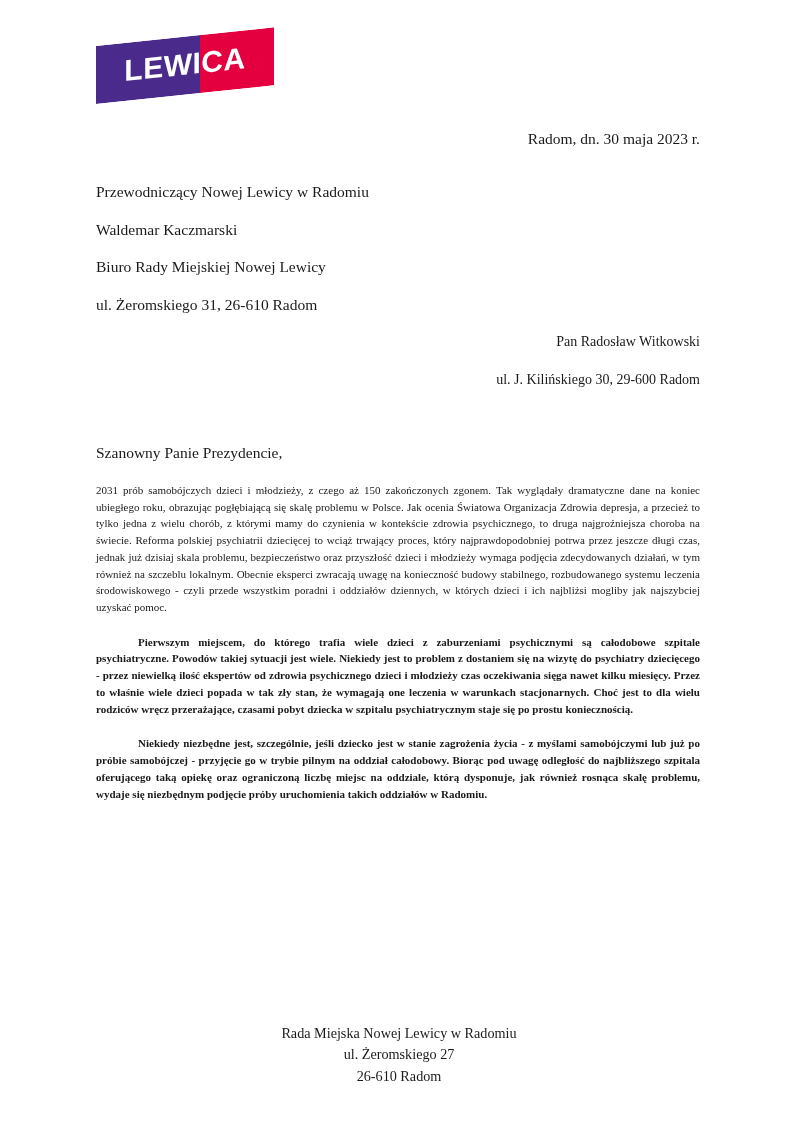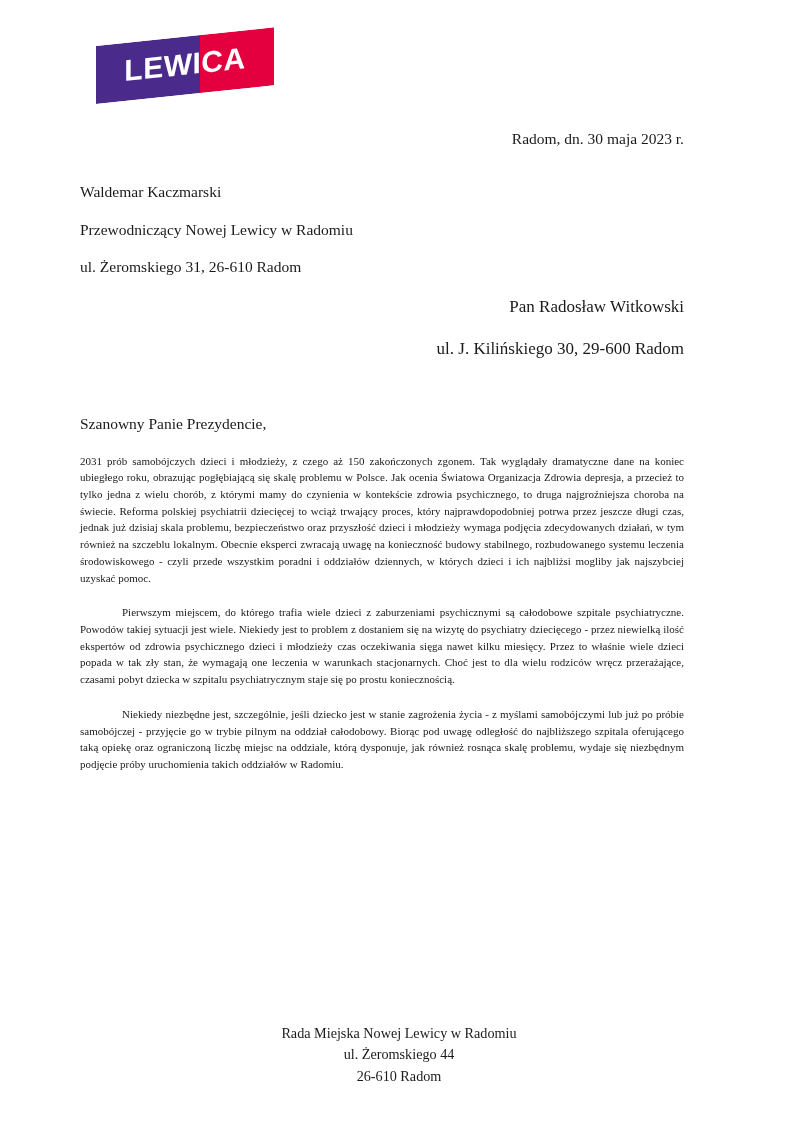--- a/index.html
+++ b/index.html
@@ -68,56 +68,57 @@
     font-size: 30px;
     letter-spacing: 0.5px;
     line-height: 1;
     padding-bottom: 2px;
     box-sizing: border-box;
   }
 
   
   .content {
     position: absolute;
-    left: 80px;
+    left: 96px;
     top: 130px;
     width: 604px;
   }
   .date-line {
     text-align: right;
     font-size: 15.5px;
     margin: 0 0 36px 0;
   }
   .addr-block {
     font-size: 15.5px;
     line-height: 1.0;
   }
   .addr-block p {
     margin: 0 0 22px 0;
   }
   .recipient-block {
     text-align: right;
-    font-size: 17px;
+    font-size: 14px;
     margin-top: 10px;
   }
   .recipient-block p {
     margin: 0 0 22px 0;
   }
   .salutation {
     font-size: 15.5px;
     margin: 56px 0 20px 0;
   }
   .body-par {
     font-size: 11px;
     text-align: justify;
     line-height: 1.52;
     margin: 0 0 18px 0;
   }
   .body-par.indent {
     text-indent: 42px;
+    font-weight: bold;
   }
 
   
   .footer {
     position: absolute;
     left: 4px;
     right: 0;
     bottom: 36px;
     text-align: center;
     font-size: 14.2px;
@@ -137,37 +138,38 @@
       <div class="logo-right"></div>
     </div>
     <div class="logo-text">LEWICA</div>
   </div>
 
   <div class="content">
 
     <div class="date-line">Radom, dn. 30 maja 2023 r.</div>
 
     <div class="addr-block">
+      <p>Przewodniczący Nowej Lewicy w Radomiu</p>
       <p>Waldemar Kaczmarski</p>
-      <p>Przewodniczący Nowej Lewicy w Radomiu</p>
+      <p>Biuro Rady Miejskiej Nowej Lewicy</p>
       <p>ul. Żeromskiego 31, 26-610 Radom</p>
     </div>
 
     <div class="recipient-block">
       <p>Pan Radosław Witkowski</p>
       <p>ul. J. Kilińskiego 30, 29-600 Radom</p>
     </div>
 
     <div class="salutation">Szanowny Panie Prezydencie,</div>
 
     <p class="body-par">2031 prób samobójczych dzieci i młodzieży, z czego aż 150 zakończonych zgonem. Tak wyglądały dramatyczne dane na koniec ubiegłego roku, obrazując pogłębiającą się skalę problemu w Polsce. Jak ocenia Światowa Organizacja Zdrowia depresja, a przecież to tylko jedna z wielu chorób, z którymi mamy do czynienia w kontekście zdrowia psychicznego, to druga najgroźniejsza choroba na świecie. Reforma polskiej psychiatrii dziecięcej to wciąż trwający proces, który najprawdopodobniej potrwa przez jeszcze długi czas, jednak już dzisiaj skala problemu, bezpieczeństwo oraz przyszłość dzieci i młodzieży wymaga podjęcia zdecydowanych działań, w tym również na szczeblu lokalnym. Obecnie eksperci zwracają uwagę na konieczność budowy stabilnego, rozbudowanego systemu leczenia środowiskowego - czyli przede wszystkim poradni i oddziałów dziennych, w których dzieci i ich najbliżsi mogliby jak najszybciej uzyskać pomoc.</p>
     <p class="body-par indent">Pierwszym miejscem, do którego trafia wiele dzieci z zaburzeniami psychicznymi są całodobowe szpitale psychiatryczne. Powodów takiej sytuacji jest wiele. Niekiedy jest to problem z dostaniem się na wizytę do psychiatry dziecięcego - przez niewielką ilość ekspertów od zdrowia psychicznego dzieci i młodzieży czas oczekiwania sięga nawet kilku miesięcy. Przez to właśnie wiele dzieci popada w tak zły stan, że wymagają one leczenia w warunkach stacjonarnych. Choć jest to dla wielu rodziców wręcz przerażające, czasami pobyt dziecka w szpitalu psychiatrycznym staje się po prostu koniecznością.</p>
     <p class="body-par indent">Niekiedy niezbędne jest, szczególnie, jeśli dziecko jest w stanie zagrożenia życia - z myślami samobójczymi lub już po próbie samobójczej - przyjęcie go w trybie pilnym na oddział całodobowy. Biorąc pod uwagę odległość do najbliższego szpitala oferującego taką opiekę oraz ograniczoną liczbę miejsc na oddziale, którą dysponuje, jak również rosnąca skalę problemu, wydaje się niezbędnym podjęcie próby uruchomienia takich oddziałów w Radomiu.</p>
 
   </div>
 
   <div class="footer">
     <div>Rada Miejska Nowej Lewicy w Radomiu</div>
-    <div>ul. Żeromskiego 44</div>
+    <div>ul. Żeromskiego 27</div>
     <div>26-610 Radom</div>
   </div>
 
 </div>
 
 </body></html>

